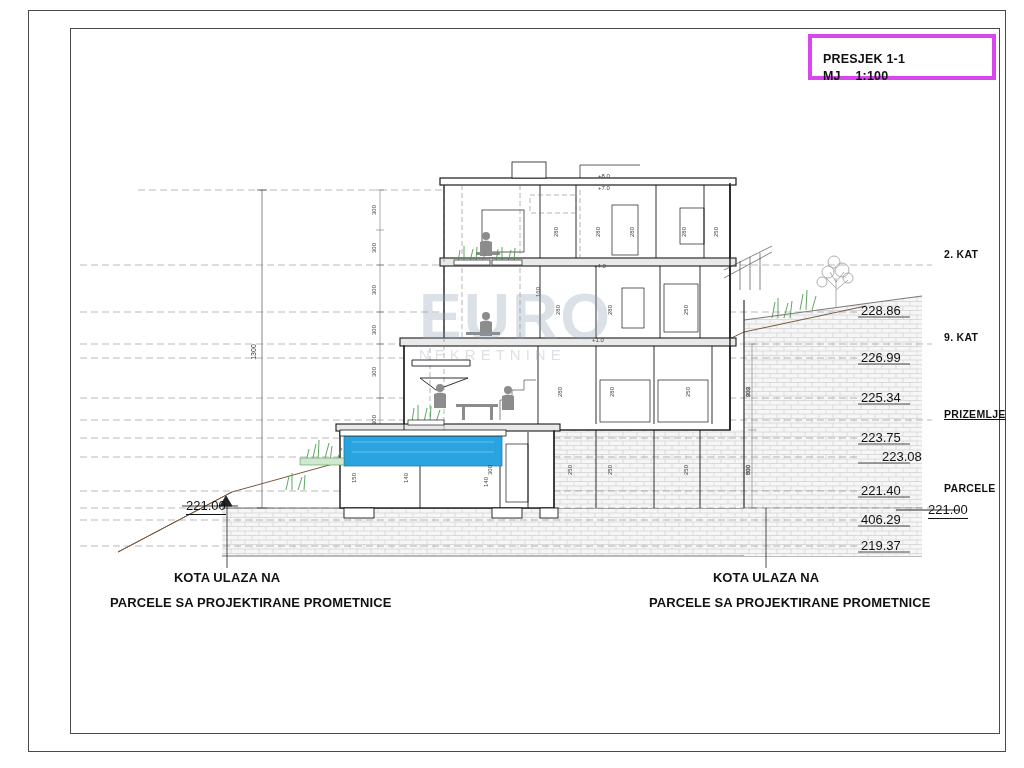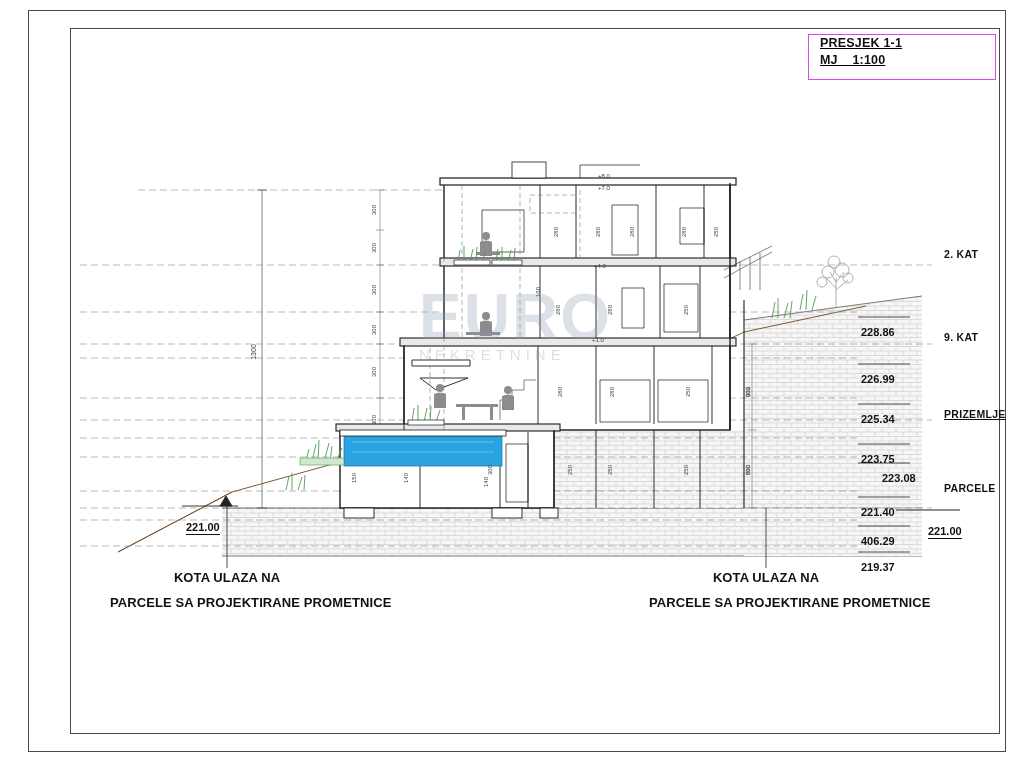--- a/index.html
+++ b/index.html
@@ -37,26 +37,25 @@
     height: 706px;
     border: 1px solid #4a4a4a;
     box-sizing: border-box;
   }
   
   .titleblock {
     position: absolute;
     left: 808px; top: 34px;
     width: 188px;
     height: 46px;
-    border: 1px solid #d946ef;
+    border: 4px solid #d946ef;
     box-sizing: border-box;
     background: #ffffff;
-    padding: 0 0 0 11px;
+    padding: 13px 0 0 11px;
     z-index: 40;
-    text-decoration: underline;
   }
   .titleblock .t-line {
     font-size: 12.5px;
     font-weight: bold;
     color: #111;
     letter-spacing: 0.2px;
     line-height: 17px;
     white-space: pre;
   }
   .drawing {
@@ -71,26 +70,25 @@
     position: absolute;
     font-size: 10.5px;
     font-weight: bold;
     color: #111;
     letter-spacing: 0.3px;
     white-space: nowrap;
     z-index: 30;
   }
   .elev-label {
     position: absolute;
-    font-size: 11px;
-    font-weight: bold;
+    font-size: 13px;
+    font-weight: normal;
     color: #111;
     white-space: nowrap;
     z-index: 30;
-    margin-top: 23px;
   }
   .elev-label.under {
     border-bottom: 1.2px solid #111;
     padding-bottom: 1px;
   }
   .note {
     position: absolute;
     font-size: 13px;
     font-weight: bold;
     color: #111;

